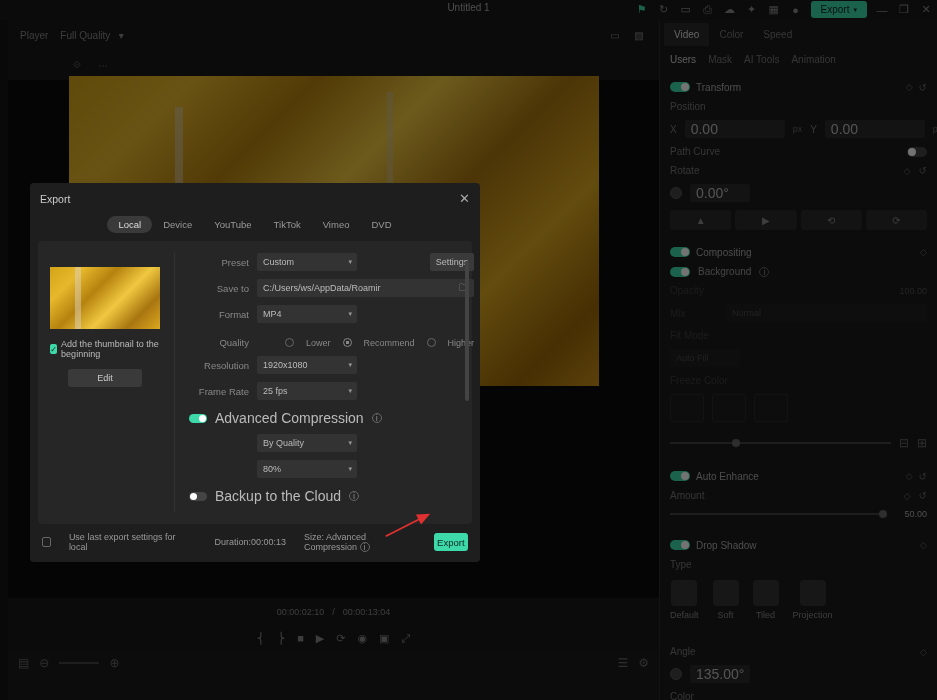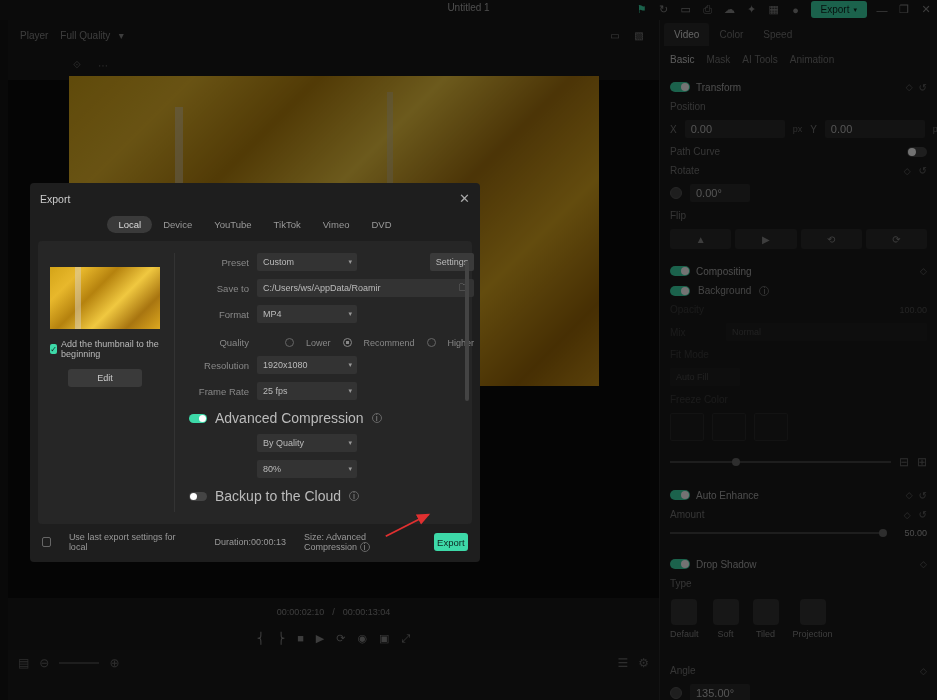--- a/index.html
+++ b/index.html
@@ -61,21 +61,21 @@
 .toggle { width: 20px; height: 10px; border-radius: 5px; background: #3dd9a8; position: relative; flex-shrink: 0; }
 .toggle::after { content: ''; position: absolute; right: 1px; top: 1px; width: 8px; height: 8px; background: #fff; border-radius: 50%; }
 .toggle.off { background: #444; }
 .toggle.off::after { right: auto; left: 1px; }
 .rp-header .spacer { flex: 1; }
 .rp-diamond { color: #666; font-size: 9px; }
 .rp-reset { color: #666; font-size: 10px; }
 
 .rp-row { display: flex; align-items: center; gap: 8px; padding: 4px 0; font-size: 10px; }
 .rp-label { color: #777; width: 48px; }
-.rp-input { background: #2a2a2a; border: none; height: 18px; padding: 0 6px; color: #bbb; font-size: 11px; width: 60px; border-radius: 2px; }
+.rp-input { background: #2a2a2a; border: none; height: 18px; padding: 0 6px; color: #bbb; font-size: 14px; width: 60px; border-radius: 2px; }
 .rp-input.wide { width: 100px; }
 .rp-unit { color: #666; font-size: 9px; }
 .rp-knob { width: 12px; height: 12px; border-radius: 50%; background: #444; border: 1px solid #555; }
 .rp-slider-wrap { flex: 1; display: flex; align-items: center; gap: 8px; }
 .rp-slider { flex: 1; height: 2px; background: #444; position: relative; }
 .rp-slider-thumb { position: absolute; top: -3px; width: 8px; height: 8px; background: #666; border-radius: 50%; }
 .rp-val { color: #aaa; font-size: 9px; width: 36px; text-align: right; }
 
 .rp-btn-group { display: flex; gap: 4px; margin-top: 4px; }
 .rp-flip-btn { flex: 1; height: 20px; background: #2a2a2a; border-radius: 3px; display: flex; align-items: center; justify-content: center; color: #888; }
@@ -213,21 +213,21 @@
     </div>
   </div>
 
   <div class="right-panel">
     <div class="rp-tabs">
       <div class="rp-tab active">Video</div>
       <div class="rp-tab">Color</div>
       <div class="rp-tab">Speed</div>
     </div>
     <div class="rp-subtabs">
-      <span class="rp-subtab active">Basic</span>
+      <span class="rp-subtab active">Users</span>
       <span class="rp-subtab">Mask</span>
       <span class="rp-subtab">AI Tools</span>
       <span class="rp-subtab">Animation</span>
     </div>
 
     <div class="rp-section">
       <div class="rp-header">
         <div class="toggle"></div>
         <span>Transform</span>
         <span class="spacer"></span>
@@ -253,23 +253,20 @@
       <div class="rp-row">
         <span class="rp-label">Rotate</span>
         <span style="flex:1"></span>
         <span class="rp-diamond">◇</span>
         <span class="rp-reset">↺</span>
       </div>
       <div class="rp-row">
         <div class="rp-knob"></div>
         <input class="rp-input" value="0.00°" style="">
       </div>
-      <div class="rp-row">
-          <span class="rp-label">Flip</span>
-        </div>
       <div class="rp-btn-group">
         <div class="rp-flip-btn">▲</div>
         <div class="rp-flip-btn">▶</div>
         <div class="rp-flip-btn">⟲</div>
         <div class="rp-flip-btn">⟳</div>
       </div>
     </div>
 
     <div class="rp-section">
       <div class="rp-header">

